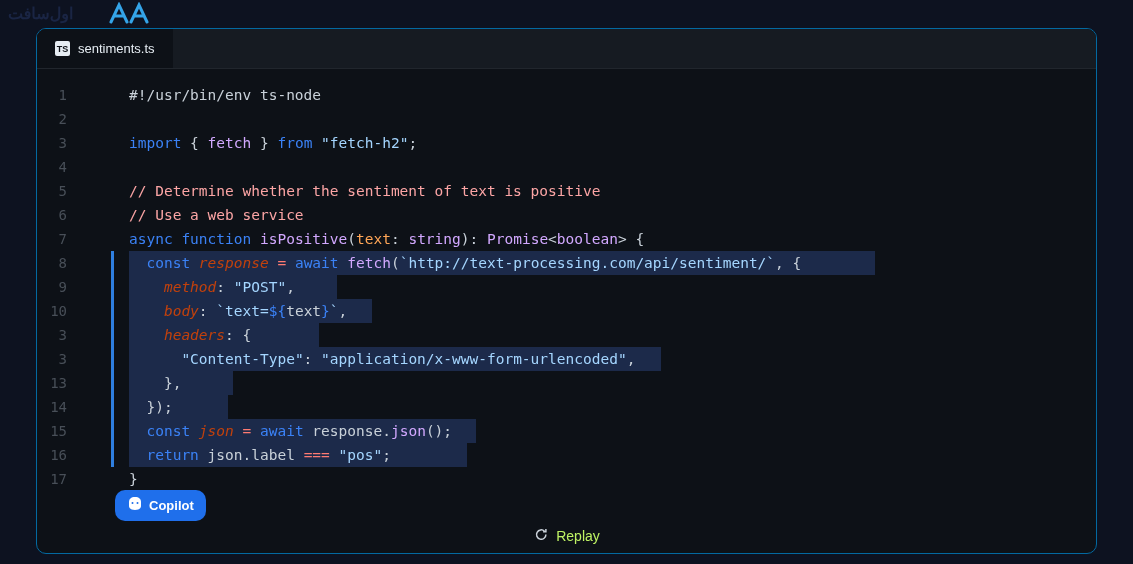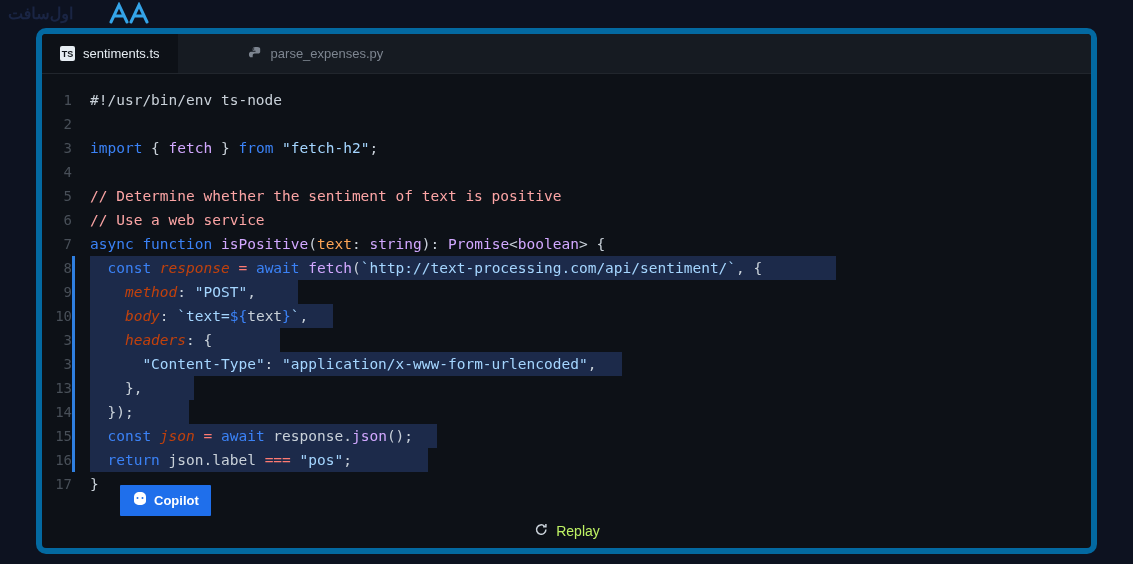--- a/index.html
+++ b/index.html
@@ -29,21 +29,21 @@
     height: 24px;
   }
   .logo svg { width: 100%; height: 100%; }
   .editor-frame {
     position: absolute;
     top: 28px;
     left: 36px;
     right: 36px;
     bottom: 10px;
     background: #0d1117;
-    border: 6px solid #0369a1;
+    border: 1px solid #0369a1;
     border-radius: 10px;
     overflow: hidden;
     display: flex;
     flex-direction: column;
   }
   .tabbar {
     display: flex;
     align-items: center;
     background: #161b22;
     height: 40px;
@@ -113,21 +113,21 @@
     user-select: none;
   }
   .code {
     flex: 1;
     font-size: 14.5px;
     line-height: 24px;
     color: #c9d1d9;
     white-space: pre;
     position: relative;
   }
-  .line { height: 24px; position: relative; }
+  .line { height: 24px; position: relative; margin-left: 44px; }
   .sel-bg {
     position: absolute;
     top: 0; bottom: 0; left: 0;
     background: #1c2a4a;
     z-index: 0;
   }
   .sel-bar {
     position: absolute;
     top: 0; bottom: 0;
     width: 3px;
@@ -148,21 +148,21 @@
   .copilot-badge {
     position: absolute;
     left: 78px;
     bottom: 32px;
     background: #1f6feb;
     color: #fff;
     font-family: -apple-system, BlinkMacSystemFont, "Segoe UI", sans-serif;
     font-size: 13px;
     font-weight: 600;
     padding: 6px 12px;
-    border-radius: 1px;
+    border-radius: 10px;
     display: flex;
     align-items: center;
     gap: 6px;
     cursor: pointer;
   }
   .replay {
     position: absolute;
     bottom: 8px;
     left: 50%;
     transform: translateX(-50%);
@@ -189,28 +189,20 @@
 
 <div class="editor-frame">
 
   <div class="tabbar" id="tabbar">
       <div class="tab active">
         <span class="ts-badge tab-icon">TS</span>
         <span>sentiments.ts</span>
       </div>
       <div style="width: 26px;"></div>
       <div style="width: 26px;"></div>
-      <div class="tab">
-        <span class="tab-icon">
-          <svg width="15" height="15" viewBox="0 0 16 16" fill="currentColor">
-            <path d="M8 1c-2 0-3 1-3 2v2h3v1H3c-1 0-2 1-2 3s1 3 2 3h2v-2c0-1 1-2 2-2h4c1 0 2-1 2-2V3c0-1-1-2-3-2H8zm-2 1.5a.7.7 0 110 1.4.7.7 0 010-1.4z"></path>
-          </svg>
-        </span>
-        <span>parse_expenses.py</span>
-      </div>
       <div style="width: 26px;"></div>
     </div>
 
   <div class="code-area">
     <div class="gutter" id="gutter">
         <div>1</div>
         <div>2</div>
         <div>3</div>
         <div>4</div>
         <div>5</div>

